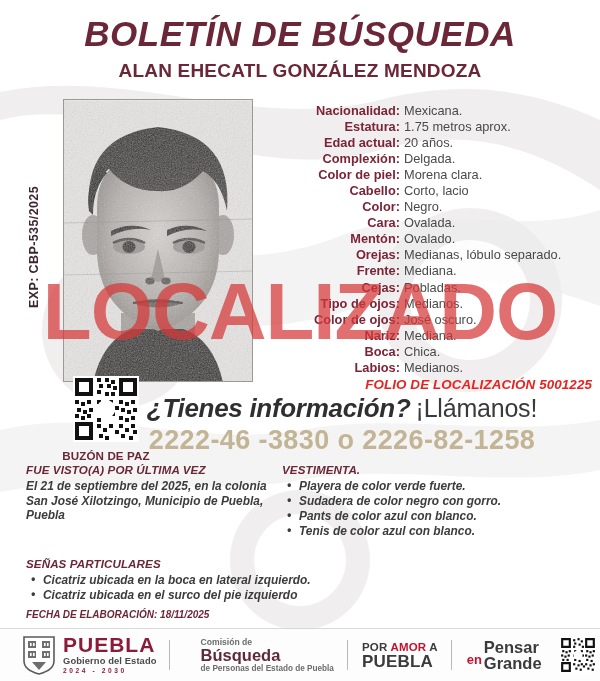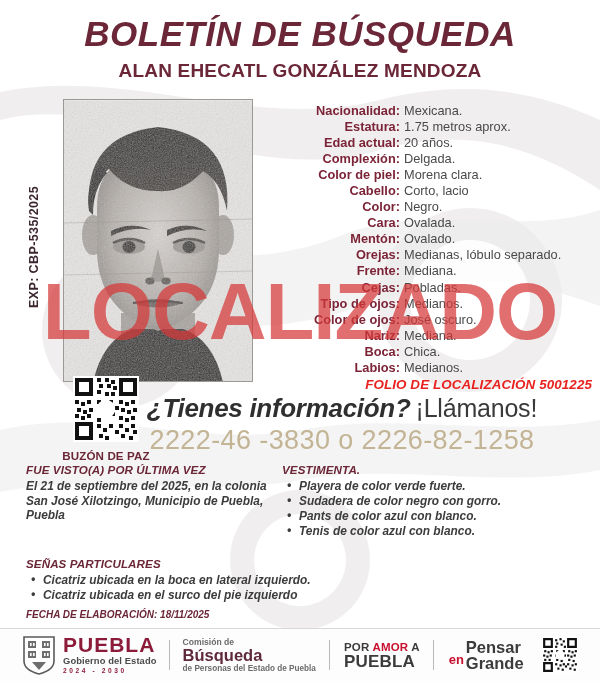--- a/index.html
+++ b/index.html
@@ -79,21 +79,21 @@
   #cta-line{ text-align:center; padding-left:84px; }
   #cta-question{
     font-size:26px; font-weight:bold; font-style:italic; color:#2f2f2f;
     letter-spacing:-0.3px;
   }
   #cta-call{
     font-size:25px; color:#3a3a3a; letter-spacing:-0.2px; margin-left:5px;
   }
   #phones{
     text-align:center; padding-left:84px; margin-top:1px;
-    font-size:27px; font-weight:normal; color:#c2b494; letter-spacing:0.4px;
+    font-size:27px; font-weight:bold; color:#c2b494; letter-spacing:0.4px;
   }
 
   
   #buzon-block{ position:absolute; left:46px; top:376px; width:120px; text-align:center; }
   #buzon-qr{ width:66px; height:66px; margin:0 auto; }
   #buzon-label{
     margin-top:3px; font-size:11.6px; font-weight:bold; color:#6b2737;
     letter-spacing:0.1px;
   }
 
@@ -151,21 +151,21 @@
   }
   #puebla-sub{
     font-size:9.4px; font-weight:bold; color:#4a4a4a;
     letter-spacing:0.1px; line-height:11px;
   }
   #puebla-years{
     font-size:6.6px; font-weight:bold; color:#8c1b3a; letter-spacing:2.6px; line-height:9px;
   }
 
   
-  #comision-logo{ margin-left:13px; }
+  #comision-logo{ margin-left:31px; }
   #comision-top{ font-size:8.6px; font-weight:bold; color:#6b6b6b; line-height:10px; }
   #comision-main{ font-size:16.5px; font-weight:bold; color:#5e2a3b; line-height:17px; }
   #comision-sub{ font-size:8.2px; font-weight:bold; color:#6b6b6b; line-height:10px; }
 
   
   #amor-logo{ margin-left:14px; text-align:left; }
   #amor-top{ font-size:11.5px; font-weight:bold; color:#3b3b3b; line-height:12px; letter-spacing:0.2px; }
   #amor-top .hl{ color:#c8102e; }
   #amor-bottom{ font-size:17px; font-weight:bold; color:#3b3b3b; line-height:17px; letter-spacing:0.2px; }
 

